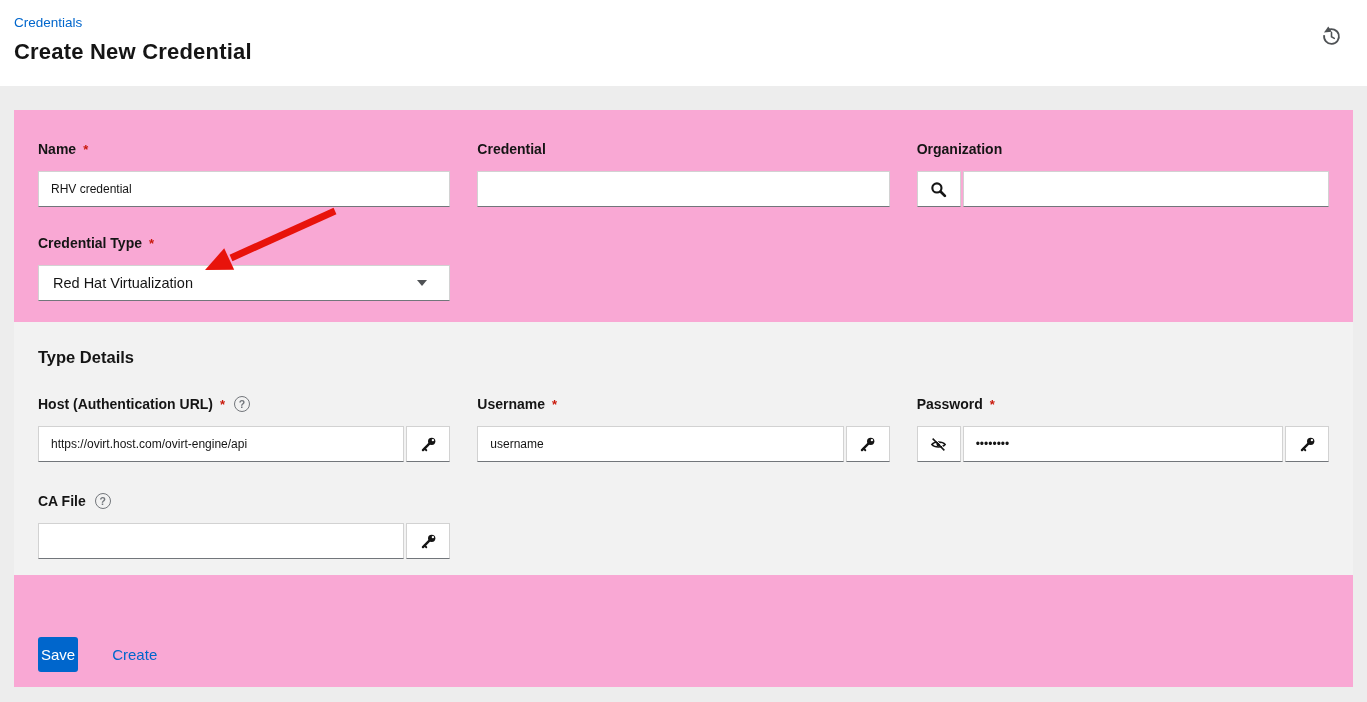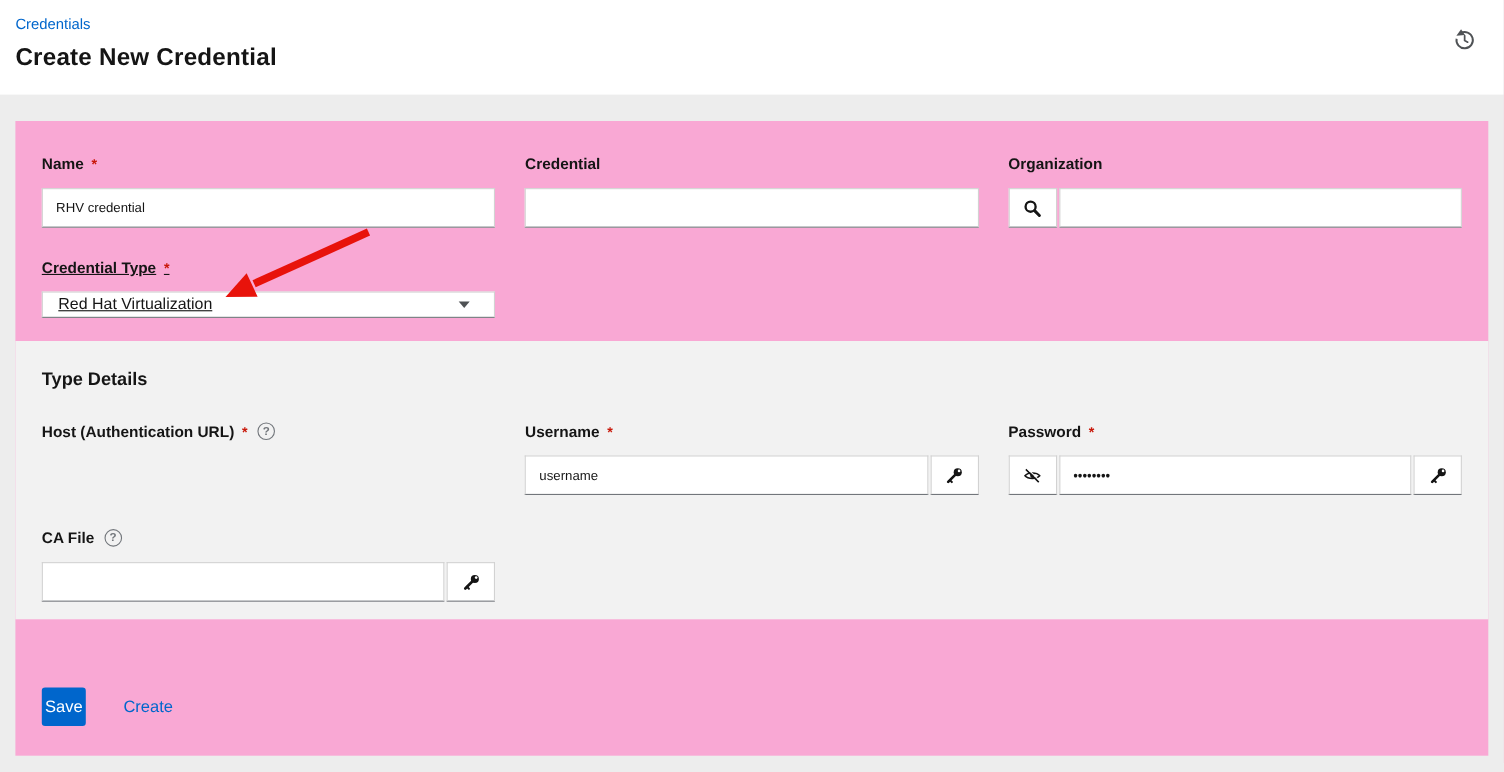--- a/index.html
+++ b/index.html
@@ -69,24 +69,24 @@
   .input-group { display: flex; width: 100%; }
   .input-group .pf-input { flex: 1; min-width: 0; }
   .icon-btn {
     flex: none; width: 44px; height: 36px;
     background: #fff; border: 1px solid #d2d2d2; border-bottom-color: #72767b;
     display: flex; align-items: center; justify-content: center;
     cursor: pointer; margin-left: 2px;
   }
   .icon-btn.leading { margin-left: 0; margin-right: 2px; }
 
-  .row-2 { margin-top: 27px; text-decoration: underline; }
+  .row-2 { margin-top: 27px; }
 
   .pf-select {
-    width: 100%; height: 24px;
+    width: 100%; height: 36px;
     border: 1px solid #d2d2d2; border-bottom-color: #72767b;
     background: #fff; cursor: pointer;
     display: flex; align-items: center; justify-content: space-between;
     padding: 0 14px; font-size: 14.5px; color: #151515;
   }
   .caret-down {
     width: 0; height: 0; flex: none; margin-left: 10px; margin-right: 8px;
     border-left: 5px solid transparent;
     border-right: 5px solid transparent;
     border-top: 6px solid #4f5255;
@@ -208,44 +208,57 @@
     <h2 class="section-heading">Type Details</h2>
 
     <div class="grid3">
 
       <div class="field">
         <div class="field-label">
           <span>Host (Authentication URL)</span>
           <span class="required-star">*</span>
           <span class="help-icon">?</span>
         </div>
-      </div>
-
-      <div class="field">
-        <div class="field-label">
-          <span>Username</span>
-          <span class="required-star">*</span>
-        </div>
-        <div class="input-group">
-          <input class="pf-input" type="text" value="username" style="">
+        <div class="input-group">
+          <input class="pf-input" type="text" value="https://ovirt.host.com/ovirt-engine/api" style="">
           <button class="icon-btn">
             <span style="display:flex;">
               <svg width="17" height="17" viewBox="0 0 24 24">
                 <circle cx="16.5" cy="7.5" r="5.2" fill="#151515"></circle>
                 <circle cx="18.2" cy="5.8" r="1.7" fill="#ffffff"></circle>
                 <path d="M13.2 10.8 L4.2 19.8" stroke="#151515" stroke-width="3.4" stroke-linecap="round"></path>
                 <path d="M6.4 17.6 L8.9 20.1" stroke="#151515" stroke-width="2.6" stroke-linecap="round"></path>
               </svg>
             </span>
           </button>
         </div>
       </div>
 
       <div class="field">
         <div class="field-label">
+          <span>Username</span>
+          <span class="required-star">*</span>
+        </div>
+        <div class="input-group">
+          <input class="pf-input" type="text" value="username" style="">
+          <button class="icon-btn">
+            <span style="display:flex;">
+              <svg width="17" height="17" viewBox="0 0 24 24">
+                <circle cx="16.5" cy="7.5" r="5.2" fill="#151515"></circle>
+                <circle cx="18.2" cy="5.8" r="1.7" fill="#ffffff"></circle>
+                <path d="M13.2 10.8 L4.2 19.8" stroke="#151515" stroke-width="3.4" stroke-linecap="round"></path>
+                <path d="M6.4 17.6 L8.9 20.1" stroke="#151515" stroke-width="2.6" stroke-linecap="round"></path>
+              </svg>
+            </span>
+          </button>
+        </div>
+      </div>
+
+      <div class="field">
+        <div class="field-label">
           <span>Password</span>
           <span class="required-star">*</span>
         </div>
         <div class="input-group">
           <button class="icon-btn leading">
             <span style="display:flex;">
               <svg width="19" height="19" viewBox="0 0 24 24">
                 <path d="M3.5 12 C7 7.8 17 7.8 20.5 12 C17 16.2 7 16.2 3.5 12 Z" fill="none" stroke="#151515" stroke-width="1.7"></path>
                 <circle cx="12" cy="12" r="2.5" fill="#151515"></circle>
                 <line x1="4.6" y1="4.6" x2="19.4" y2="19.4" stroke="#151515" stroke-width="1.9"></line>

